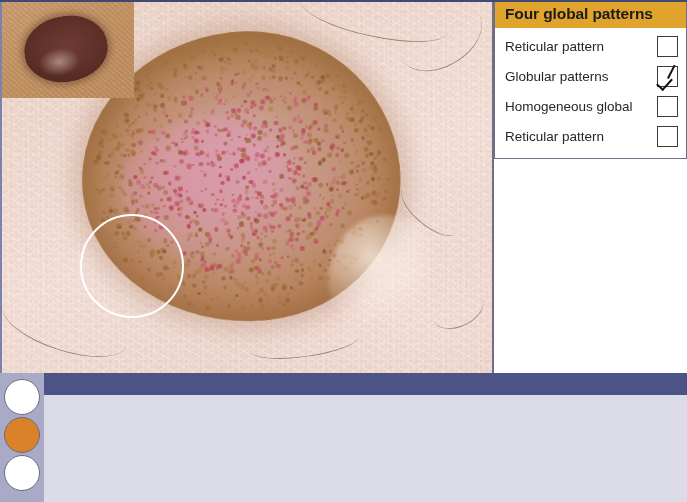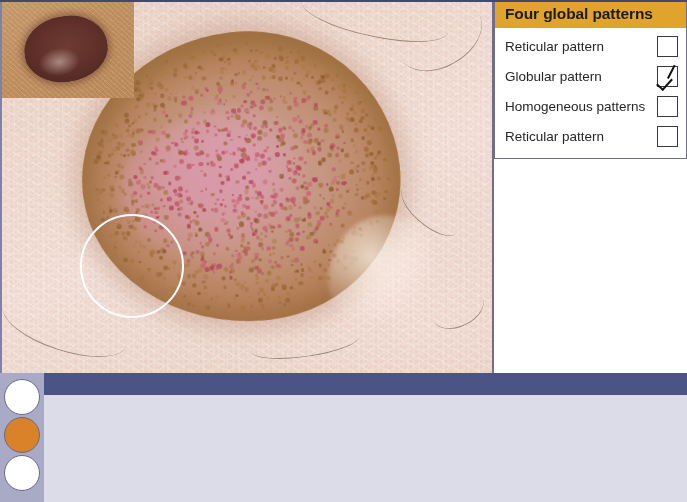--- a/index.html
+++ b/index.html
@@ -1315,25 +1315,25 @@
     <div class="card">
       <div class="card-header">
         <div>Four global patterns</div>
       </div>
       <div class="card-body" id="checklist">
           <div class="row">
             <span class="lbl">Reticular pattern</span>
             <span class="cbox"></span>
           </div>
           <div class="row">
-            <span class="lbl">Globular pattern</span>
+            <span class="lbl">Globular patterns</span>
             <span class="cbox checked"></span>
           </div>
           <div class="row">
-            <span class="lbl">Homogeneous patterns</span>
+            <span class="lbl">Homogeneous global</span>
             <span class="cbox"></span>
           </div>
           <div class="row">
             <span class="lbl">Reticular pattern</span>
             <span class="cbox"></span>
           </div>
         </div>
     </div>
   </div>
 

